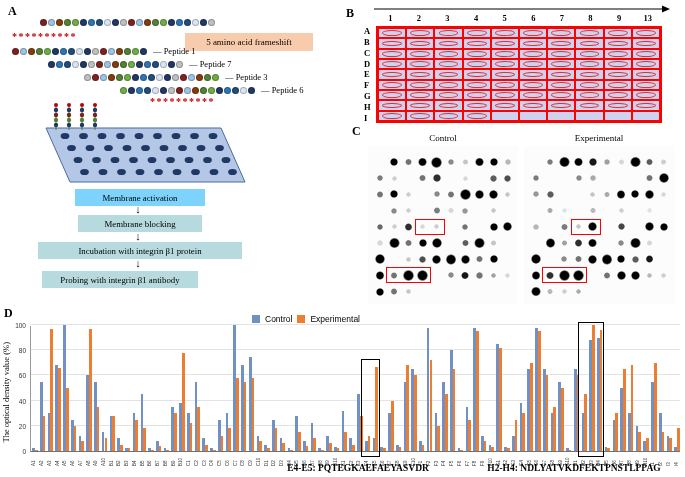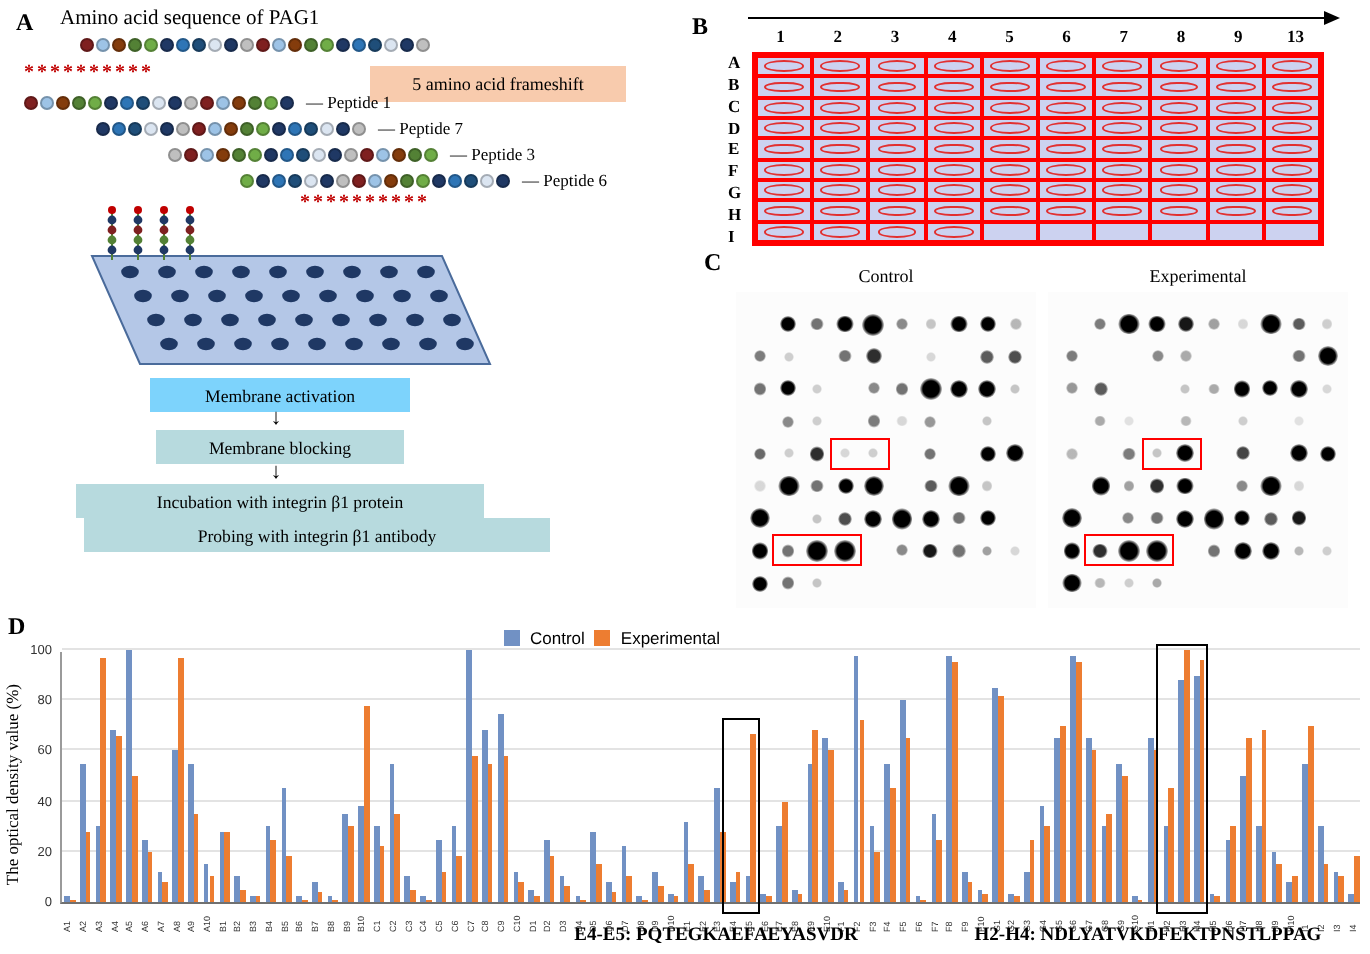--- a/index.html
+++ b/index.html
@@ -57,21 +57,20 @@
   .cap{position:absolute;top:463px;font-size:9.5px;font-weight:600;text-align:center;white-space:nowrap}
   .cap1{left:248px;width:220px}
   .cap2{left:460px;width:228px}
 </style>
 </head>
 <body>
 
 <div id="stage">
 
   <div class="plabel" style="left:8px;top:4px">A</div>
-  <div class="pa-title">Amino acid  sequence of PAG1</div>
   <div class="seq-row">
       <div class="dot" style="background: rgb(127, 32, 32);"></div>
       <div class="dot" style="background: rgb(157, 195, 230);"></div>
       <div class="dot" style="background: rgb(132, 60, 12);"></div>
       <div class="dot" style="background: rgb(83, 129, 53);"></div>
       <div class="dot" style="background: rgb(112, 173, 71);"></div>
       <div class="dot" style="background: rgb(32, 56, 100);"></div>
       <div class="dot" style="background: rgb(46, 117, 182);"></div>
       <div class="dot" style="background: rgb(31, 78, 121);"></div>
       <div class="dot" style="background: rgb(219, 229, 241);"></div>
@@ -237,21 +236,21 @@
       <circle cx="87" cy="22" r="2.2" fill="#538135"></circle>
       <circle cx="87" cy="27" r="2.2" fill="#1f3864"></circle>
     </svg>
   <div class="flow">
       <div class="fbox" style="top: 1px; width: 130px; left: 40px; background: #7dd3fc;">Membrane activation</div>
       <div class="farrow" style="top: 16px;">↓</div>
       <div class="fbox" style="top: 27px; width: 124px; left: 43px; background: rgb(183, 218, 222); text-align: center;">Membrane blocking</div>
       <div class="farrow" style="top: 43px;">↓</div>
       <div class="fbox" style="top: 54px; width: 204px; left: 3px; background: rgb(183, 218, 222);">Incubation with integrin β1 protein</div>
       <div class="farrow" style="top: 70px;">↓</div>
-      <div class="fbox" style="top: 71px; width: 233px; left: 7px; background: rgb(183, 218, 222);">Probing  with integrin β1 antibody</div>
+      <div class="fbox" style="top: 83px; width: 156px; left: 7px; background: rgb(183, 218, 222);">Probing  with integrin β1 antibody</div>
     </div>
 
   <div class="plabel" style="left:346px;top:6px">B</div>
   <svg class="plate-arrow" width="300" height="10">
     <line x1="2" y1="5" x2="290" y2="5" stroke="#000" stroke-width="1"></line>
     <polygon points="290,1.5 298,5 290,8.5" fill="#000"></polygon>
   </svg>
   <div class="pcn-wrap">
       <div class="pcn">1</div>
       <div class="pcn">2</div>

